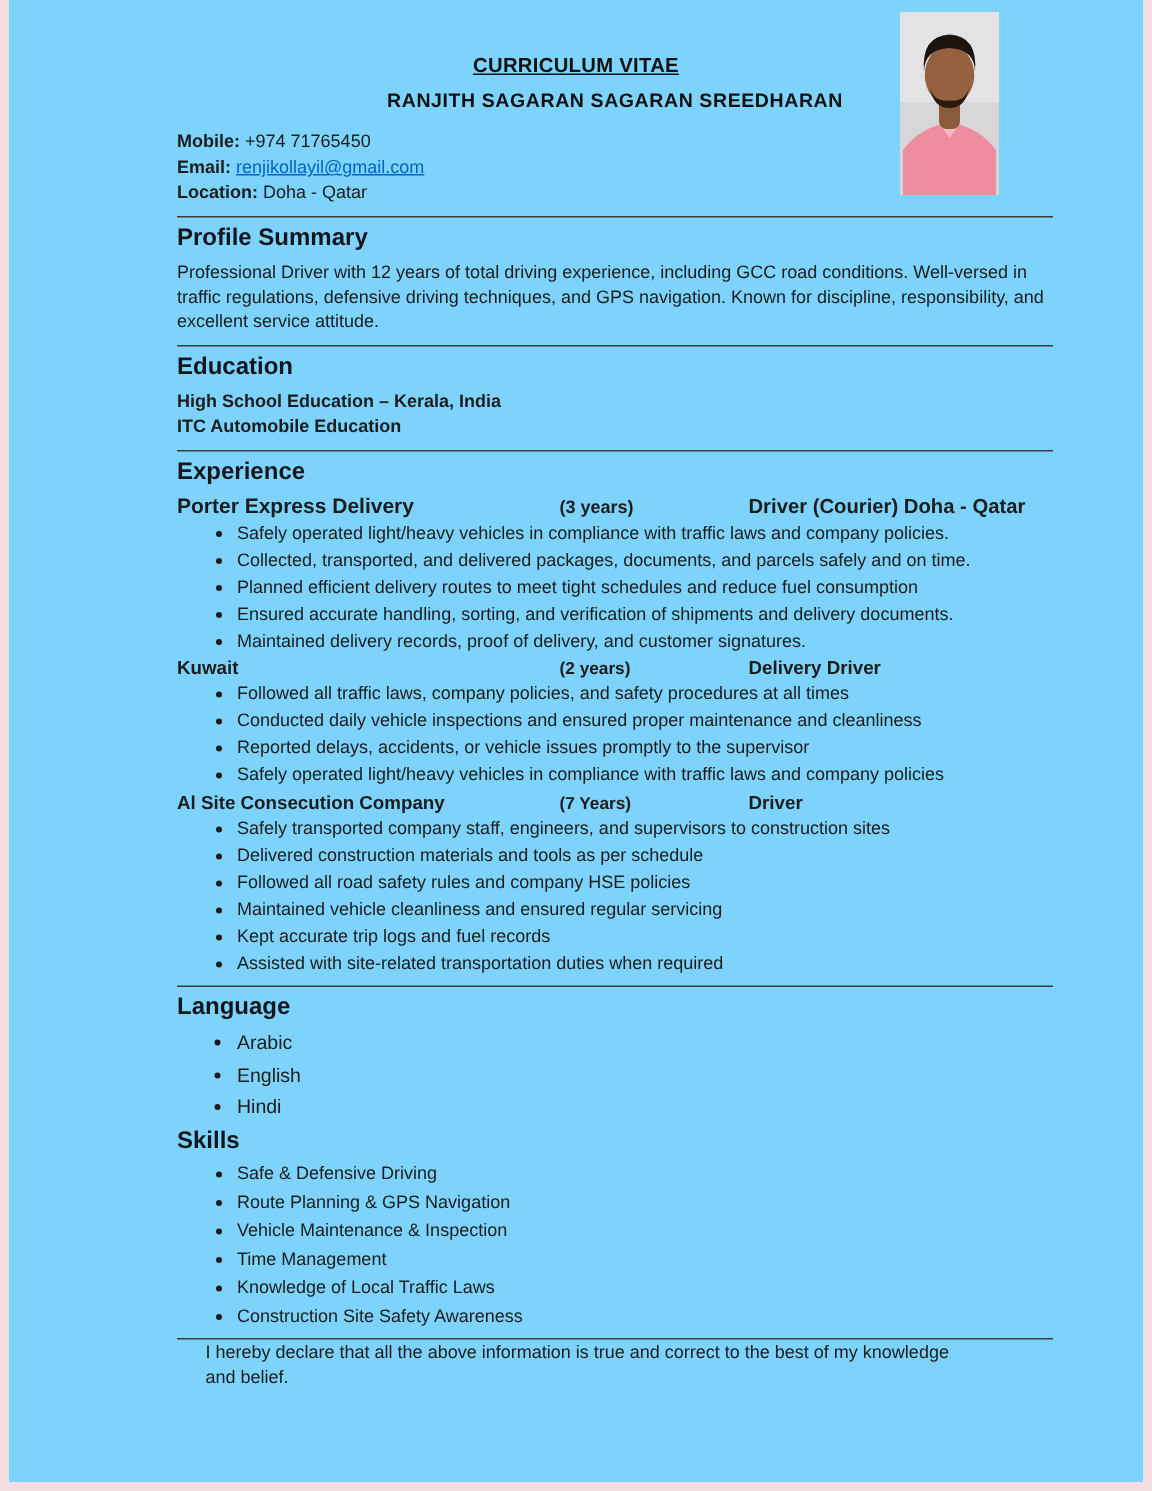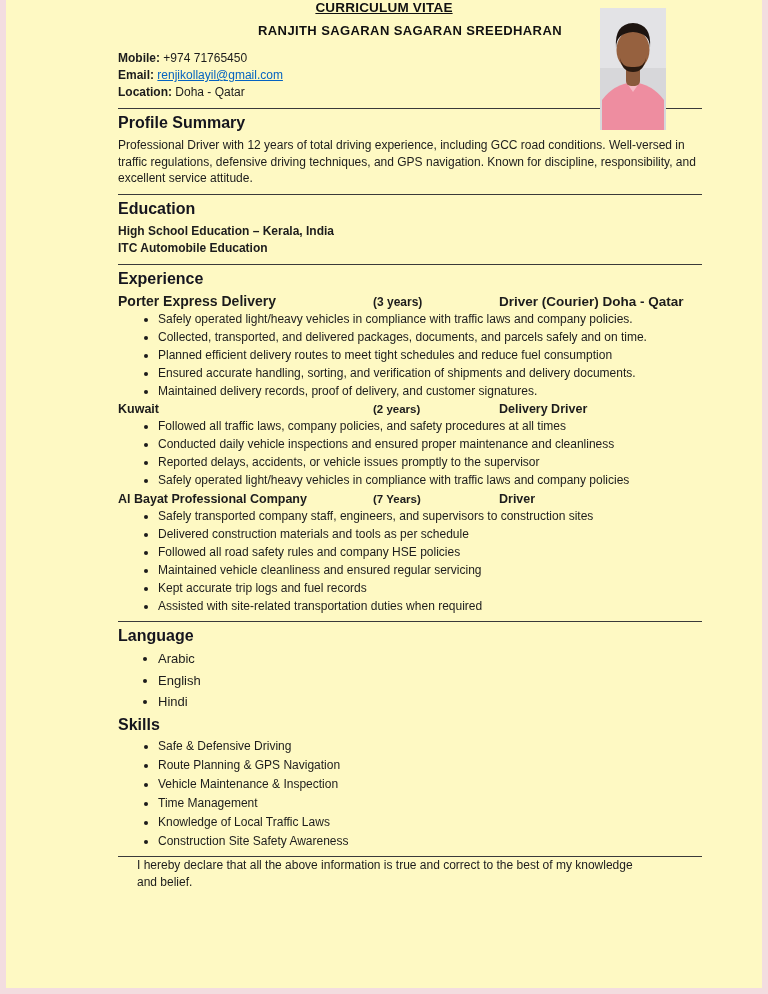--- a/index.html
+++ b/index.html
@@ -7,22 +7,23 @@
     width:768px;height:994px;
     background:#f3dde0;
     font-family:"Liberation Sans","DejaVu Sans",sans-serif;
     color:#1c1c1c;
     -webkit-font-smoothing:antialiased;
   }
   .page{
     position:relative;
     width:756px;height:988px;
     margin:0 auto;
-    background:#fef9c3;
+    background:#7dd3fc;
     box-sizing:border-box;
+    padding-top:36px;
     overflow:hidden;
   }
   .photo{
     position:absolute;
     top:8px;right:96px;
     width:66px;height:122px;
     display:block;
   }
   .title{
     text-align:center;
@@ -174,21 +175,21 @@
       <span class="job-role">Delivery Driver</span>
     </div>
     <ul class="bullets">
       <li>Followed all traffic laws, company policies, and safety procedures at all times</li>
       <li>Conducted daily vehicle inspections and ensured proper maintenance and cleanliness</li>
       <li>Reported delays, accidents, or vehicle issues promptly to the supervisor</li>
       <li>Safely operated light/heavy vehicles in compliance with traffic laws and company policies</li>
     </ul>
 
     <div class="job-row">
-      <span class="job-company">Al Bayat Professional Company</span>
+      <span class="job-company">Al Site Consecution Company</span>
       <span class="job-duration">(7 Years)</span>
       <span class="job-role">Driver</span>
     </div>
     <ul class="bullets">
       <li>Safely transported company staff, engineers, and supervisors to construction sites</li>
       <li>Delivered construction materials and tools as per schedule</li>
       <li>Followed all road safety rules and company HSE policies</li>
       <li>Maintained vehicle cleanliness and ensured regular servicing</li>
       <li>Kept accurate trip logs and fuel records</li>
       <li>Assisted with site-related transportation duties when required</li>

